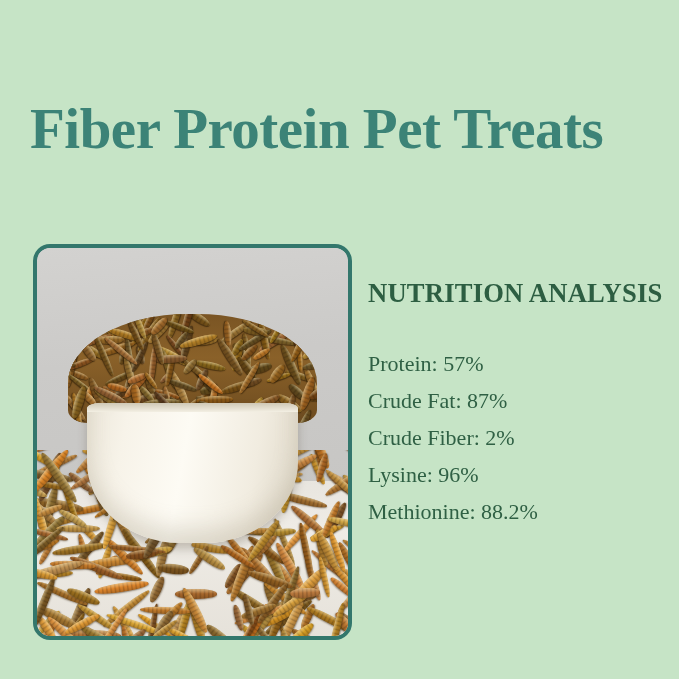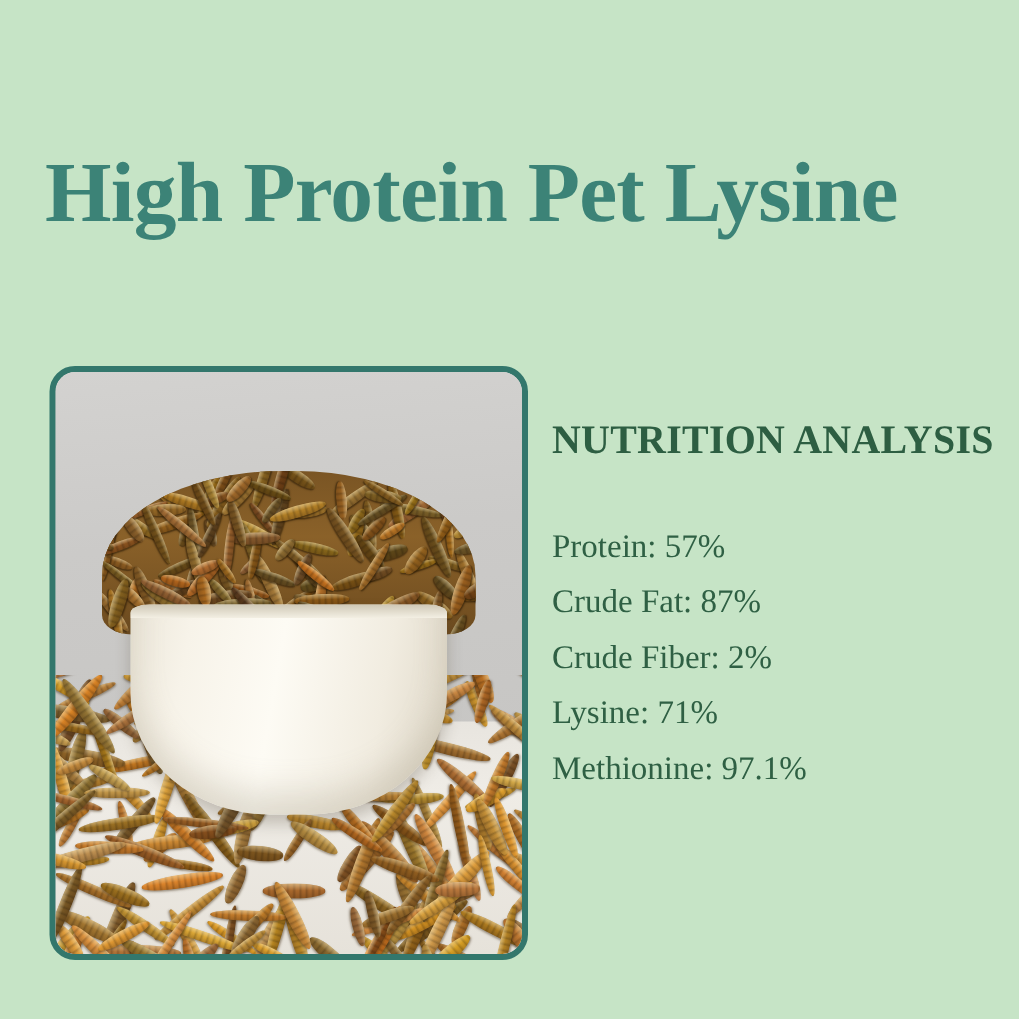--- a/index.html
+++ b/index.html
@@ -188,21 +188,21 @@
     line-height: 37px;
     color: #2f6044;
     white-space: nowrap;
   }
 </style>
 </head>
 <body>
 
 <div id="page">
 
-  <h1 id="page-title">High Protein Pet Lysine</h1>
+  <h1 id="page-title">Fiber Protein Pet Treats</h1>
 
   <div id="product-photo-frame">
     <div class="photo-inner">
       <div class="photo-wall"></div>
       <div class="photo-table"></div>
 
       <div class="heap" id="heap">
           <div class="worm" style="width: 18.005px; height: 5.10148px; left: 89.5086px; top: 60.3254px; transform: rotate(-41.8801deg); background-color: rgb(133, 88, 48);"></div>
           <div class="worm" style="width: 35.4669px; height: 6.99175px; left: 217.138px; top: 107.643px; transform: rotate(-65.9255deg); background-color: rgb(101, 77, 32);"></div>
           <div class="worm" style="width: 30.2202px; height: 5.70823px; left: 216.564px; top: 58.9472px; transform: rotate(17.3702deg); background-color: rgb(126, 93, 31);"></div>
@@ -607,18 +607,18 @@
         </div>
     </div>
   </div>
 
   <div id="nutrition-panel">
     <div id="nutrition-heading">NUTRITION ANALYSIS</div>
     <ul id="nutrition-list">
         <li>Protein: 57%</li>
         <li>Crude Fat: 87%</li>
         <li>Crude Fiber: 2%</li>
-        <li>Lysine: 71%</li>
-        <li>Methionine: 97.1%</li>
+        <li>Lysine: 96%</li>
+        <li>Methionine: 88.2%</li>
       </ul>
   </div>
 
 </div>
 
 </body></html>

